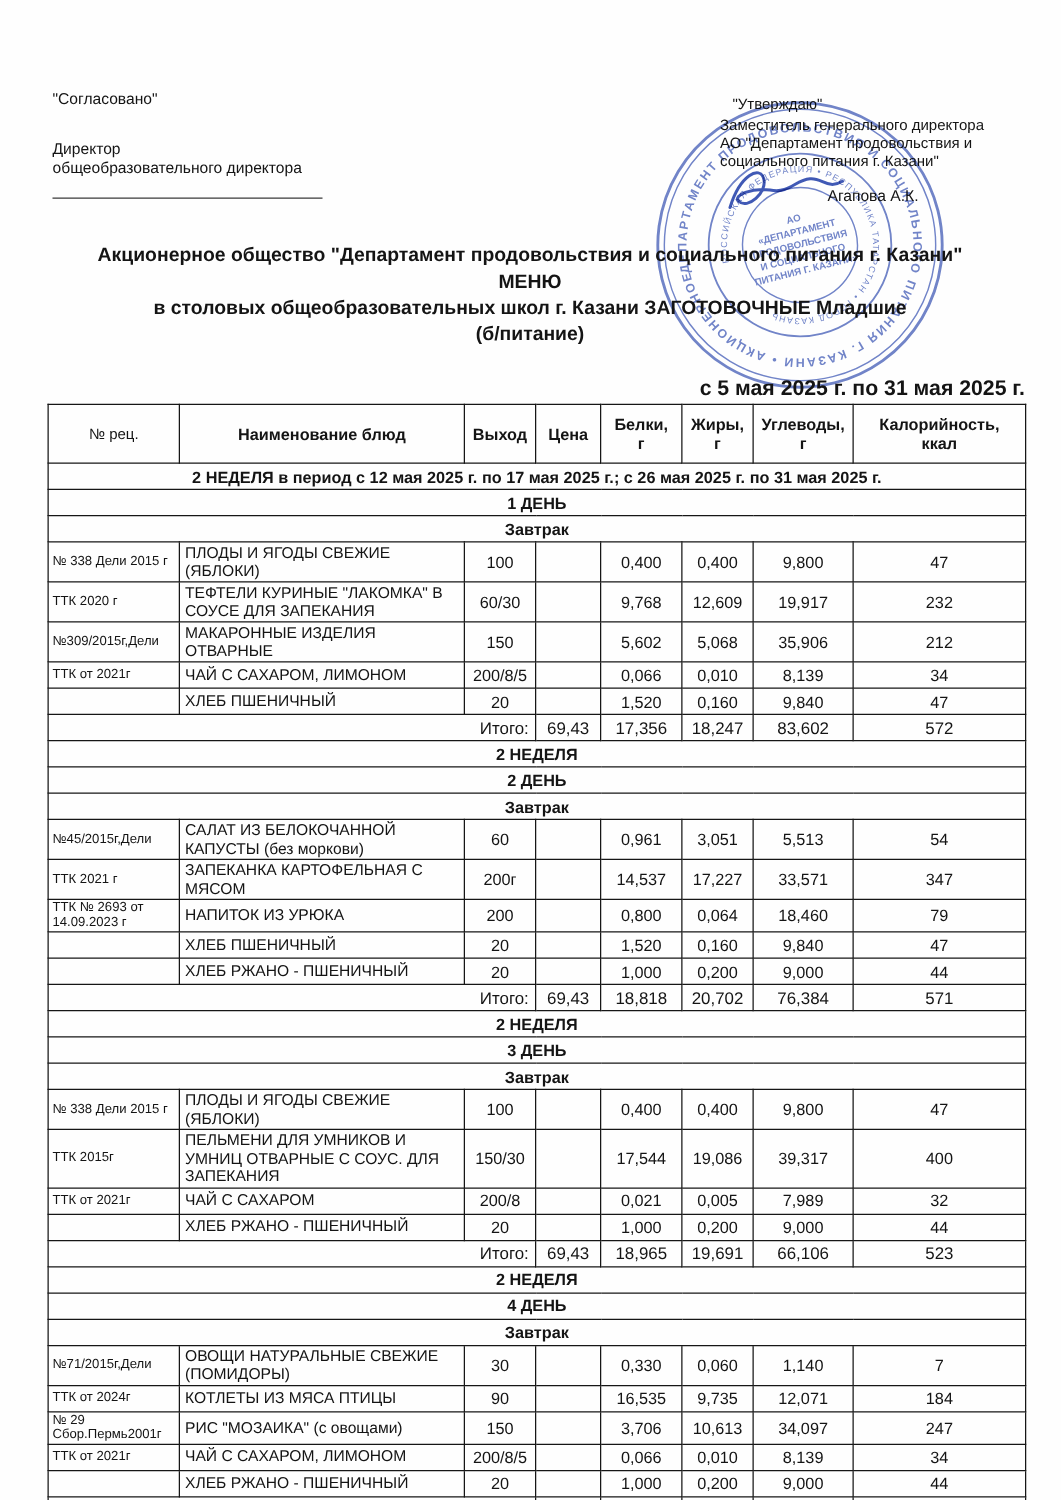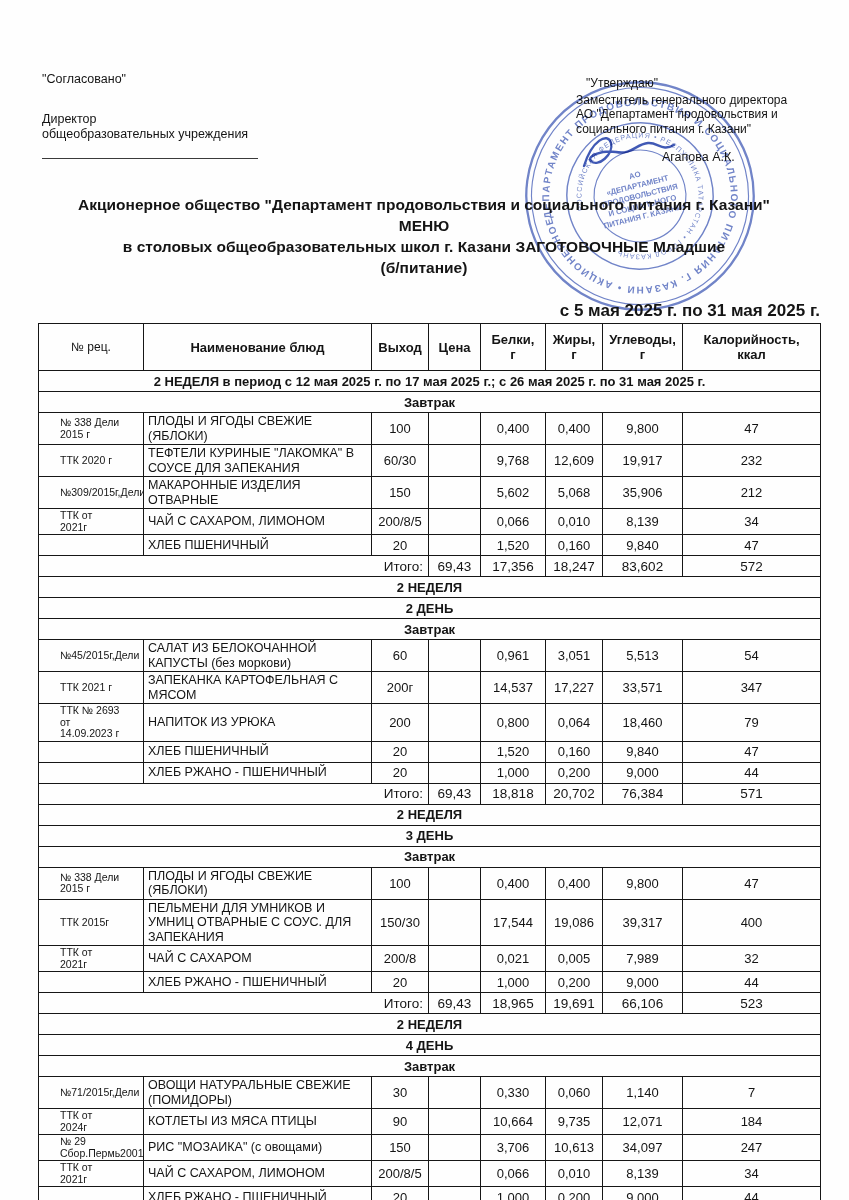--- a/index.html
+++ b/index.html
@@ -26,36 +26,36 @@
   .period{position:absolute;right:29px;top:301px;font-weight:700;font-size:17px;}
 
   
   table.menu{position:absolute;left:38px;top:323px;width:782px;border-collapse:collapse;table-layout:fixed;}
   .menu th,.menu td{border:1.6px solid #161616;overflow:hidden;}
   .menu thead th{font-size:13px;font-weight:700;text-align:center;vertical-align:middle;
                  white-space:pre-line;line-height:15px;padding:3px 1px;height:40px;}
   .menu thead th.h-rec{font-weight:400;font-size:12px;}
   .menu tbody td{height:18px;vertical-align:middle;}
   td.sec{font-weight:700;font-size:13px;padding:1px 4px;text-align:center;}
-  td.c-rec{font-size:10.5px;line-height:11.5px;padding:1px 21px;}
+  td.c-rec{font-size:10.5px;line-height:11.5px;padding:1px 3px;}
   td.c-name{font-size:12.5px;line-height:14.5px;padding:1px 4px;}
   td.c-out,td.c-price,td.c-prot,td.c-fat,td.c-carb,td.c-kcal{text-align:center;font-size:13px;}
   tr.total td{font-weight:400;font-size:13.5px;}
   td.total-label{text-align:right;padding-right:5px;}
 </style>
 </head>
 <body>
 
 <div class="page">
 
   <div class="appr-left">
     <div>"Согласовано"</div>
     <div class="gap"></div>
     <div>Директор</div>
-    <div>общеобразовательных учреждения</div>
+    <div>общеобразовательного директора</div>
     <div class="sig-line"></div>
   </div>
 
   <div class="appr-right">
     <div class="appr-title-r">"Утверждаю"</div>
     <div>Заместитель генерального директора</div>
     <div>АО "Департамент продовольствия и</div>
     <div>социального питания г. Казани"</div>
     <div class="signer-row">
       <svg class="signature" viewBox="0 0 100 46" width="100" height="46">
@@ -124,20 +124,23 @@
 г</th>
         <th>Калорийность,
 ккал</th>
       </tr>
     </thead>
     <tbody>
         <tr>
           <td class="sec" colspan="8">2 НЕДЕЛЯ в период  с 12 мая 2025 г. по 17 мая 2025 г.; с 26 мая 2025 г. по 31 мая 2025 г.</td>
         </tr>
         <tr>
+          <td class="sec" colspan="8">1 ДЕНЬ</td>
+        </tr>
+        <tr>
           <td class="sec" colspan="8">Завтрак</td>
         </tr>
         <tr>
           <td class="c-rec">№ 338 Дели 2015 г</td>
           <td class="c-name">ПЛОДЫ И ЯГОДЫ СВЕЖИЕ (ЯБЛОКИ)</td>
           <td class="c-out">100</td>
           <td class="c-price"></td>
           <td class="c-prot">0,400</td>
           <td class="c-fat">0,400</td>
           <td class="c-carb">9,800</td>
@@ -332,21 +335,21 @@
           <td class="c-prot">0,330</td>
           <td class="c-fat">0,060</td>
           <td class="c-carb">1,140</td>
           <td class="c-kcal">7</td>
         </tr>
         <tr>
           <td class="c-rec">ТТК от 2024г</td>
           <td class="c-name">КОТЛЕТЫ ИЗ МЯСА ПТИЦЫ</td>
           <td class="c-out">90</td>
           <td class="c-price"></td>
-          <td class="c-prot">10,664</td>
+          <td class="c-prot">16,535</td>
           <td class="c-fat">9,735</td>
           <td class="c-carb">12,071</td>
           <td class="c-kcal">184</td>
         </tr>
         <tr>
           <td class="c-rec">№ 29 Сбор.Пермь2001г</td>
           <td class="c-name">РИС "МОЗАИКА" (с овощами)</td>
           <td class="c-out">150</td>
           <td class="c-price"></td>
           <td class="c-prot">3,706</td>

